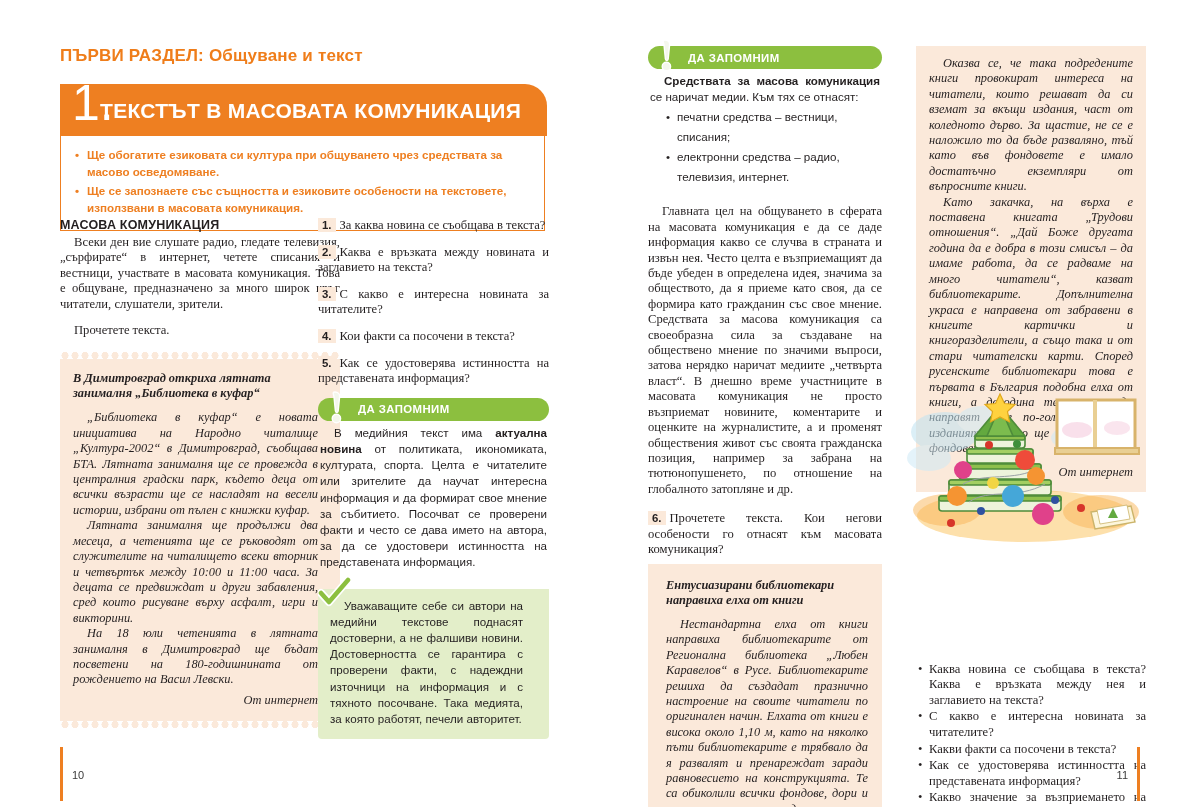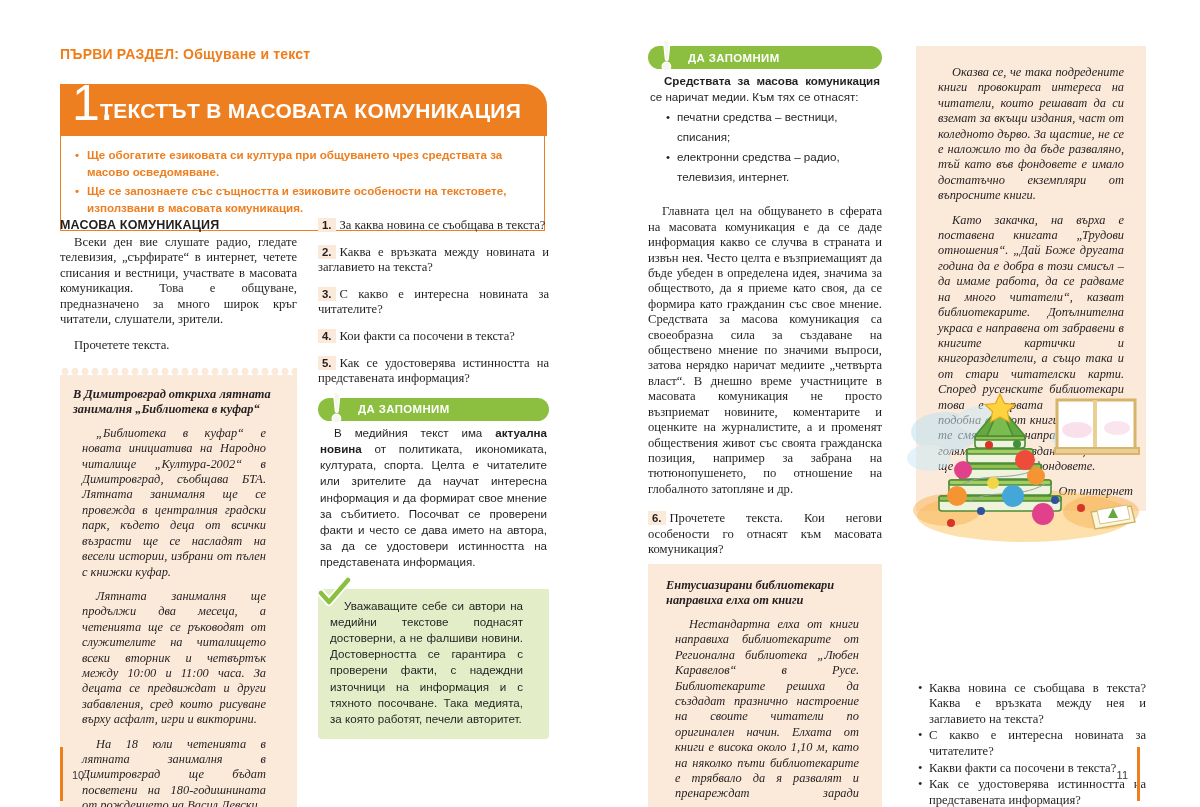--- a/index.html
+++ b/index.html
@@ -14,21 +14,21 @@
   .spread{position:relative;width:1200px;height:807px;}
   p{margin:0;}
 
   
   .page-left{position:absolute;left:0;top:0;width:600px;height:807px;}
   .page-right{position:absolute;left:600px;top:0;width:600px;height:807px;}
 
   .section-kicker{
     position:absolute;left:60px;top:46px;
     font-family:"Liberation Sans",sans-serif;
-    font-weight:bold;font-size:14px;letter-spacing:.2px;
+    font-weight:bold;font-size:17px;letter-spacing:.2px;
     color:#ef7d1a;
   }
 
   .banner{
     position:absolute;left:60px;top:84px;width:487px;height:52px;
     background:#ee7f21;
     border-top-right-radius:22px;
   }
   .banner .num{
     position:absolute;left:12px;top:-6px;
@@ -52,21 +52,21 @@
     font-family:"Liberation Sans",sans-serif;
     font-size:11.6px;line-height:17px;color:#ee7f21;font-weight:bold;
     position:relative;padding-left:12px;margin-bottom:2px;
   }
   .goals li:before{
     content:"\2022";position:absolute;left:0;top:0;color:#ee7f21;
   }
 
   
   .col{position:absolute;}
-  .col-1{left:60px;top:218px;width:237px;}
+  .col-1{left:60px;top:218px;width:280px;}
   .col-2{left:318px;top:218px;width:231px;}
   .col-3{left:648px;top:46px;width:234px;}
   .col-4{left:916px;top:46px;width:230px;}
 
   h3.subhead{
     font-family:"Liberation Sans",sans-serif;
     font-size:12.5px;font-weight:bold;margin:0 0 3px 0;color:#231f20;
     letter-spacing:.2px;
   }
   .body-serif{
@@ -84,21 +84,21 @@
     position:relative;
   }
   .newsbox .news-title{
     font-family:"Liberation Serif",serif;
     font-style:italic;font-weight:bold;font-size:12.4px;line-height:15px;
     margin:0 0 9px 0;text-indent:0;
   }
   .newsbox .news-p{
     font-family:"Liberation Serif",serif;
     font-style:italic;font-size:12.4px;line-height:15.4px;
-    text-align:justify;text-indent:14px;margin:9px;
+    text-align:justify;text-indent:14px;margin:0;
   }
   .newsbox .news-src{
     font-family:"Liberation Serif",serif;
     font-style:italic;font-size:12.4px;text-align:right;margin-top:5px;
   }
   
   .scallop{
     height:7px;width:100%;
     background-image:radial-gradient(circle at 5px 3.5px, #fbe9da 3.4px, rgba(251,233,218,0) 3.7px);
     background-size:10px 7px;background-repeat:repeat-x;

